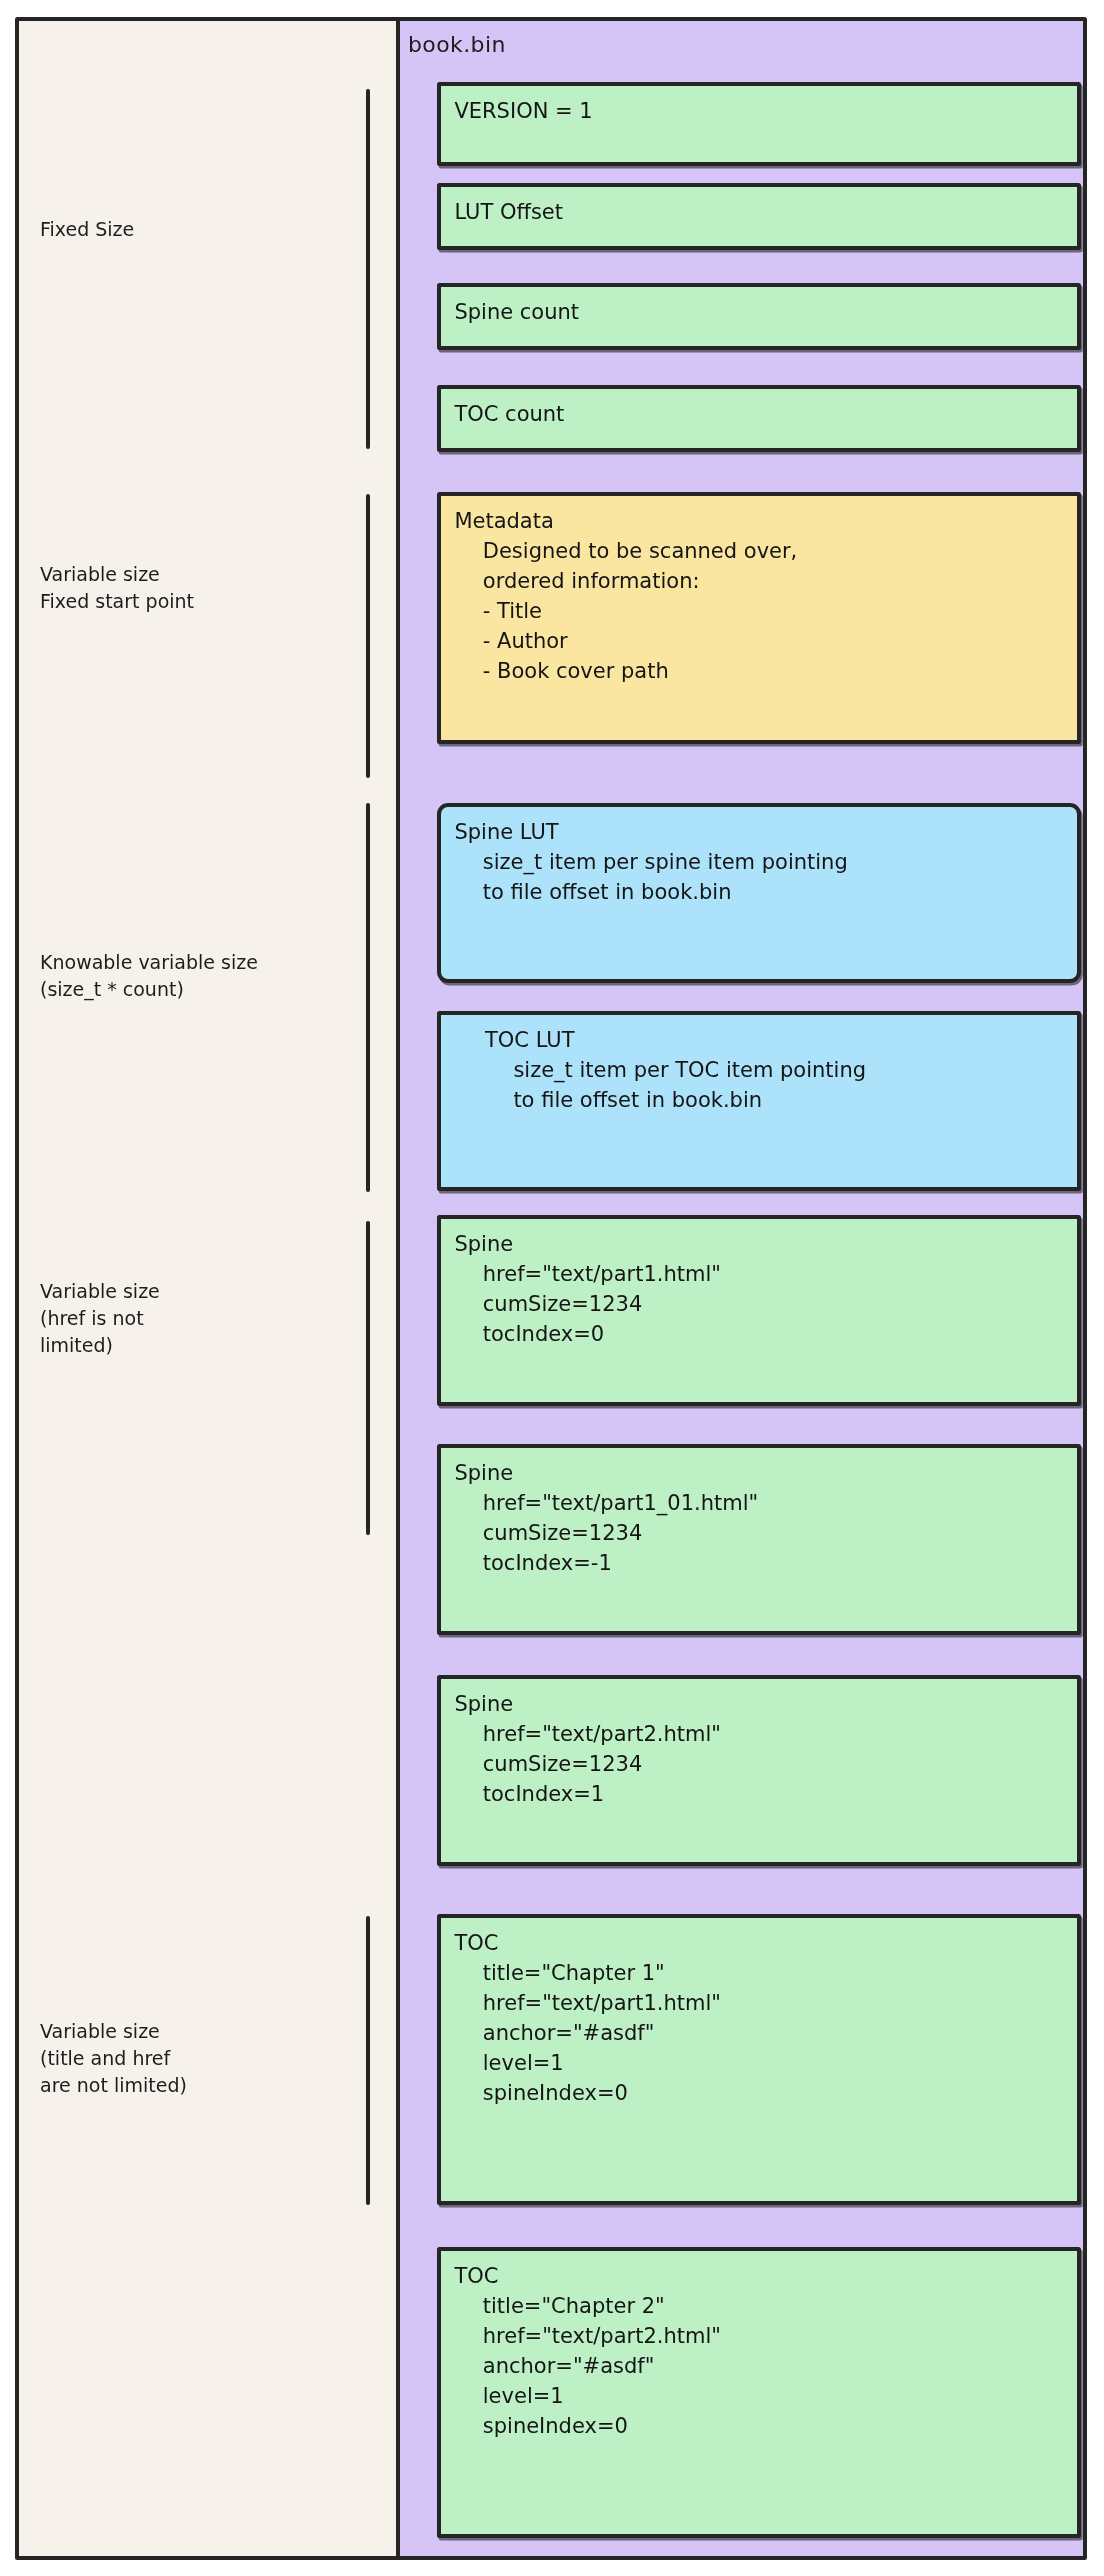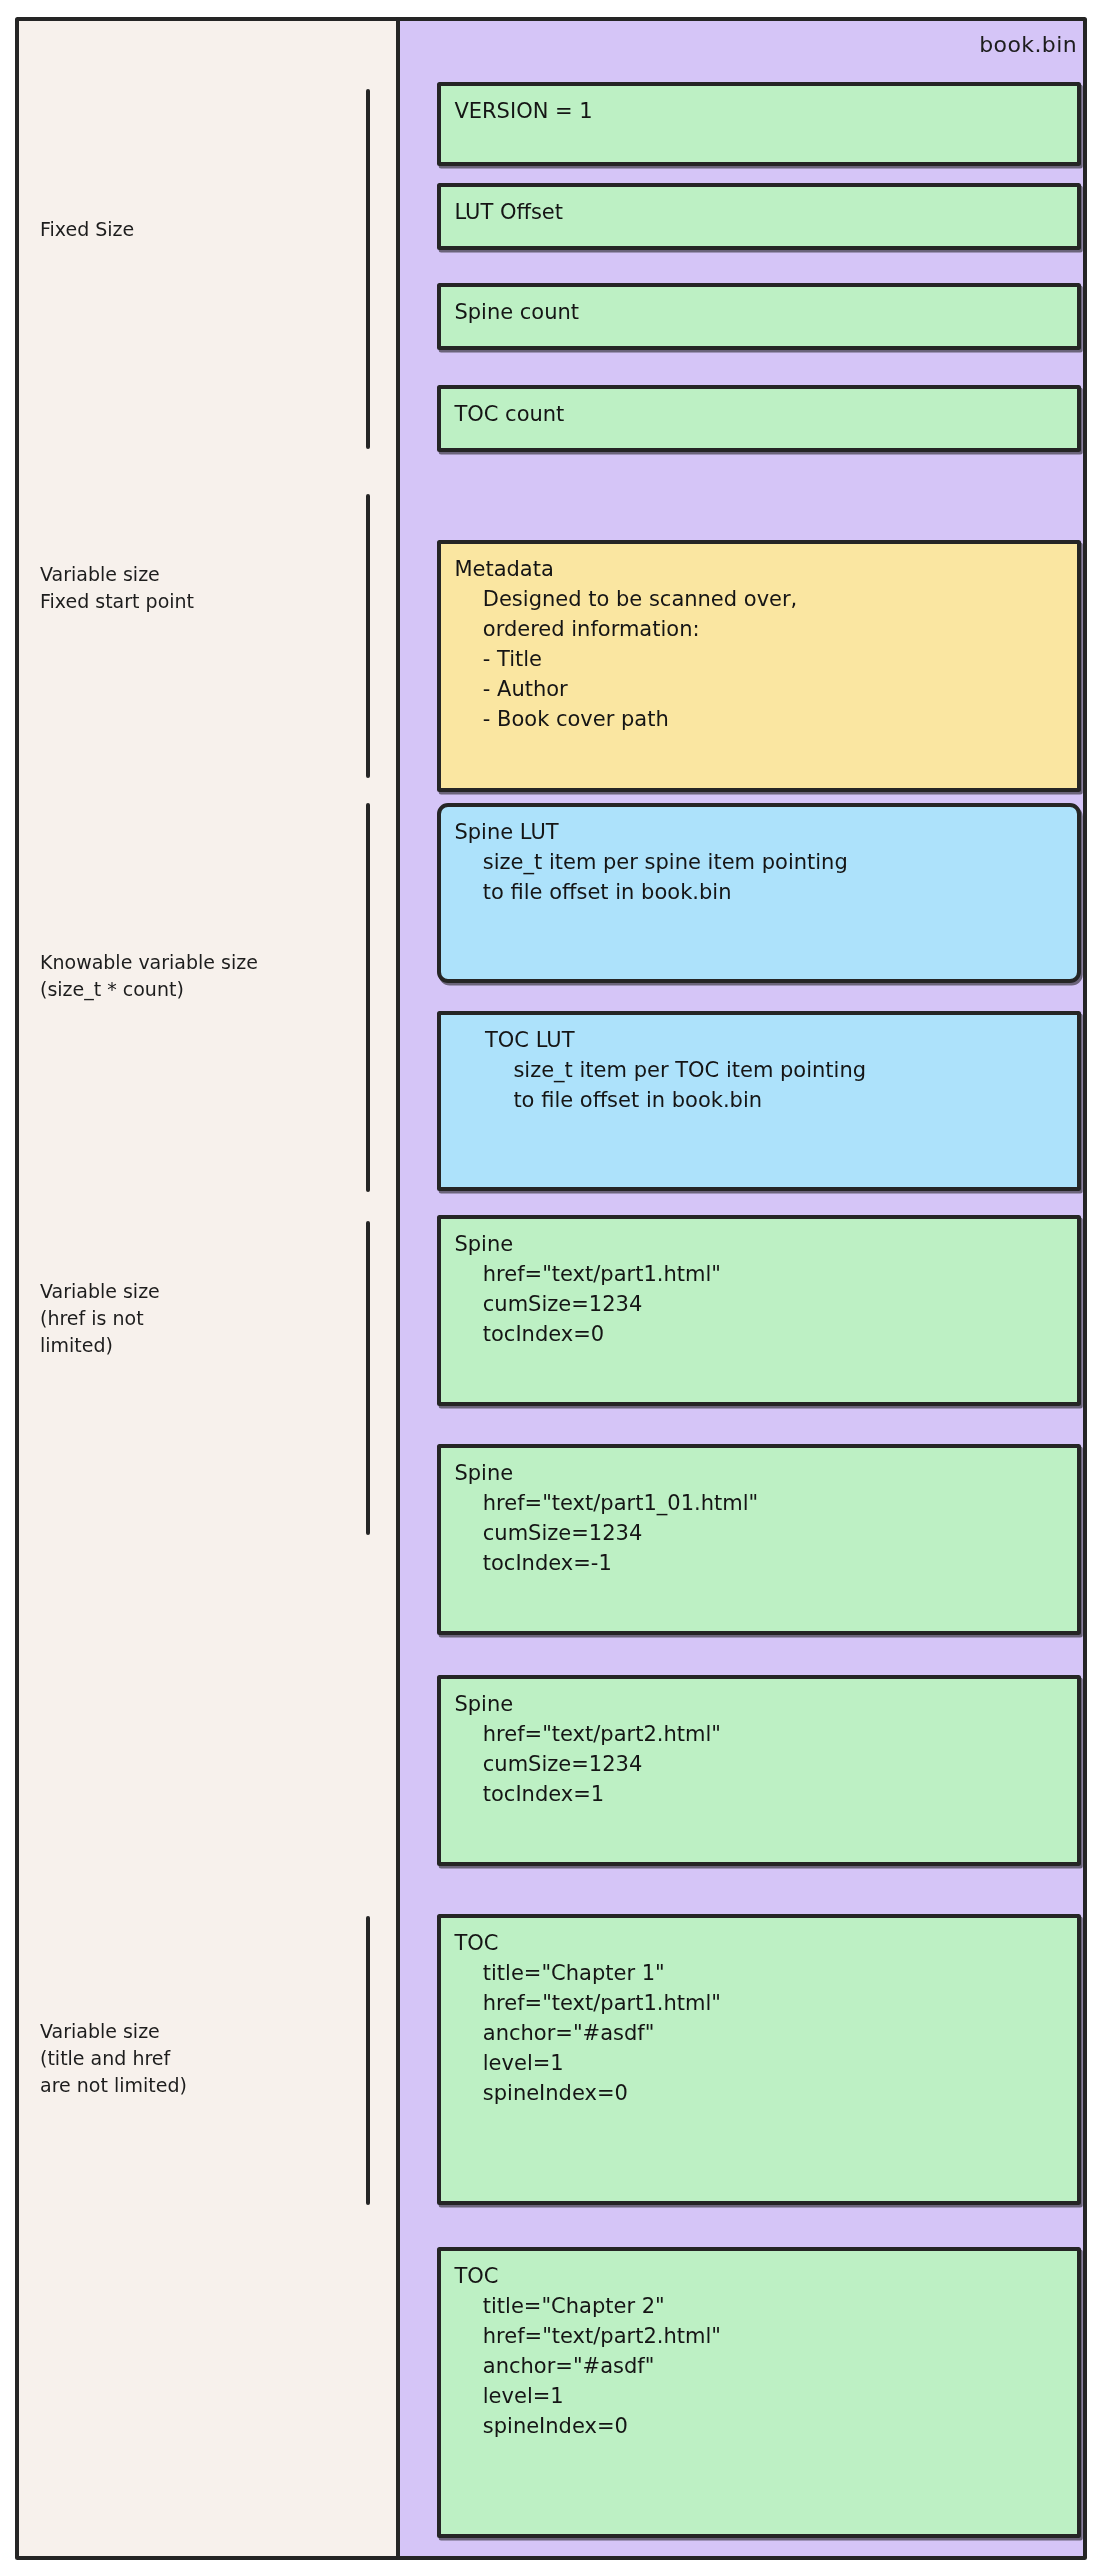--- a/index.html
+++ b/index.html
@@ -46,21 +46,21 @@
     right: 0;
     background: #d5c5f7;
   }
 
   
   #file-title {
     position: absolute;
     left: 393px;
     top: 15px;
     width: 669px;
-    text-align: right;
+    text-align: left;
     font-size: 22px;
     color: #1d1d1d;
     letter-spacing: 0.4px;
     font-family: "DejaVu Sans", sans-serif;
   }
 
   
   .group-label {
     position: absolute;
     color: #1d1d1d;
@@ -140,21 +140,21 @@
       </div>
       <div class="node green" style="top: 166px; height: 67px;">
         <span class="ttl">LUT Offset</span>
       </div>
       <div class="node green" style="top: 266px; height: 67px;">
         <span class="ttl">Spine count</span>
       </div>
       <div class="node green" style="top: 368px; height: 67px;">
         <span class="ttl">TOC count</span>
       </div>
-      <div class="node yellow" style="top: 475px; height: 252px; margin-top: 48px;">
+      <div class="node yellow" style="top: 475px; height: 252px;">
         <span class="ttl">Metadata</span>
         <span class="body">Designed to be scanned over,
 ordered information:
    - Title
    - Author
    - Book cover path</span>
       </div>
       <div class="node blue" style="top: 786px; height: 180px; border-radius: 11px;">
         <span class="ttl">Spine LUT</span>
         <span class="body">size_t item per spine item pointing

